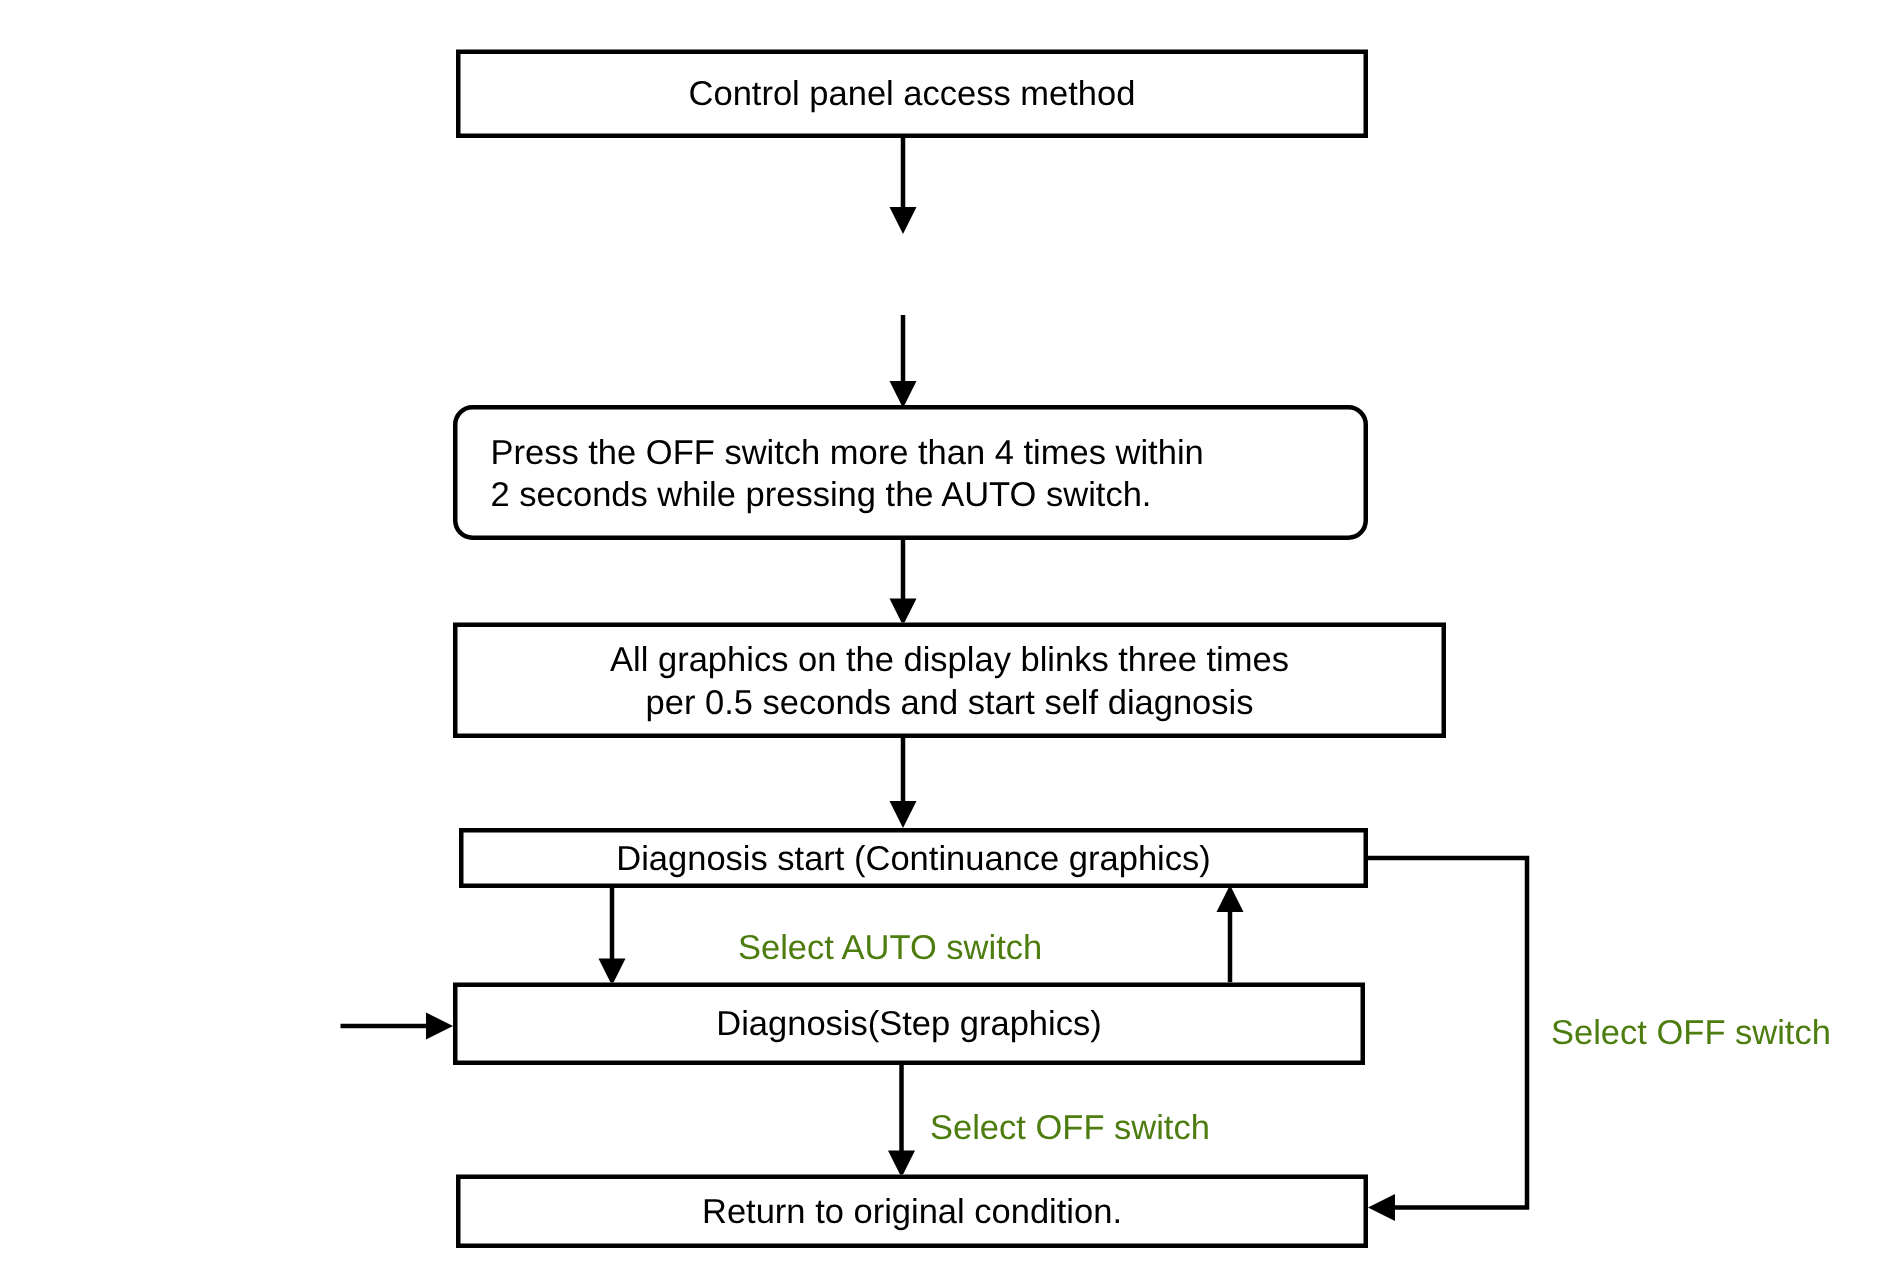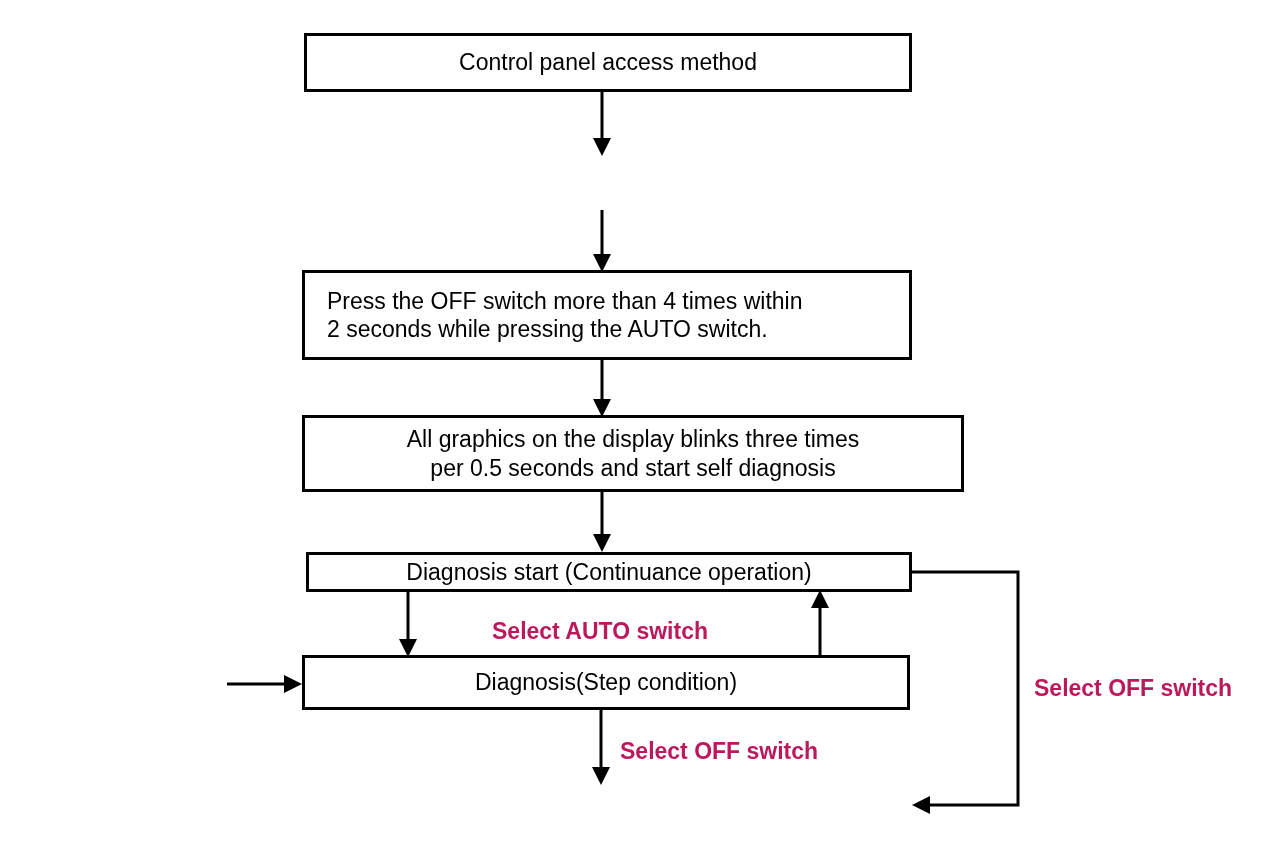--- a/index.html
+++ b/index.html
@@ -33,24 +33,23 @@
   }
   .node.left-align {
     justify-content: flex-start;
     text-align: left;
     padding-left: 22px;
   }
   .edge-label {
     position: absolute;
     font-size: 23px;
     line-height: 1.22;
-    color: #be185d;
+    color: #4d7c0f;
     white-space: pre-line;
     background: transparent;
-    font-weight: bold;
   }
   .side-note {
     position: absolute;
     font-size: 23px;
     line-height: 1.28;
     color: #000000;
     white-space: pre-line;
     text-align: left;
   }
   svg.wires {
@@ -119,30 +118,31 @@
 
     <g>
       <line x1="227" y1="684" x2="290" y2="684"></line>
       <polygon points="302,684 284,675 284,693"></polygon>
     </g>
   </svg>
 
   <div class="node" style="left:304px; top:33px; width:608px; height:59px;">Control panel access method</div>
 
 
-  <div class="node left-align" style="left:302px; top:270px; width:610px; height:90px;">Press the OFF switch more than 4 times within
+  <div class="node left-align" style="left:302px; top:270px; width:610px; height:90px;border-radius:13px;">Press the OFF switch more than 4 times within
 2 seconds while pressing the AUTO switch.</div>
 
   <div class="node" style="left:302px; top:415px; width:662px; height:77px;">All graphics on the display blinks three times
 per 0.5 seconds and start self diagnosis</div>
 
-  <div class="node" style="left:306px; top:552px; width:606px; height:40px;">Diagnosis start (Continuance operation)</div>
+  <div class="node" style="left:306px; top:552px; width:606px; height:40px;">Diagnosis start (Continuance graphics)</div>
 
-  <div class="node" style="left:302px; top:655px; width:608px; height:55px;">Diagnosis(Step condition)</div>
+  <div class="node" style="left:302px; top:655px; width:608px; height:55px;">Diagnosis(Step graphics)</div>
 
+  <div class="node" style="left:304px; top:783px; width:608px; height:49px;">Return to original condition.</div>
 
   <div class="edge-label" style="left:492px; top:617px;">Select AUTO switch</div>
 
   <div class="edge-label" style="left:620px; top:737px;">Select OFF switch</div>
 
   <div class="edge-label" style="left:1034px; top:674px;">Select OFF switch</div>
 
 
 </div>
 

